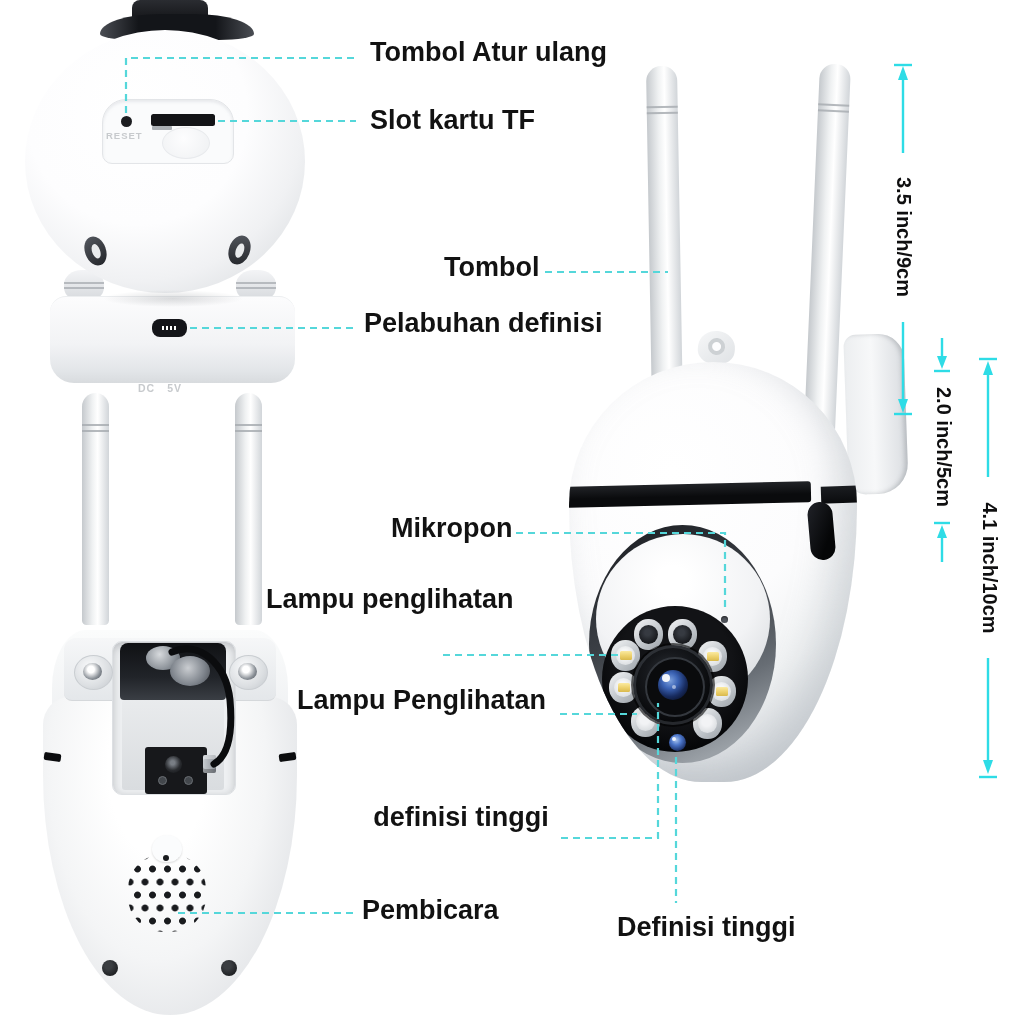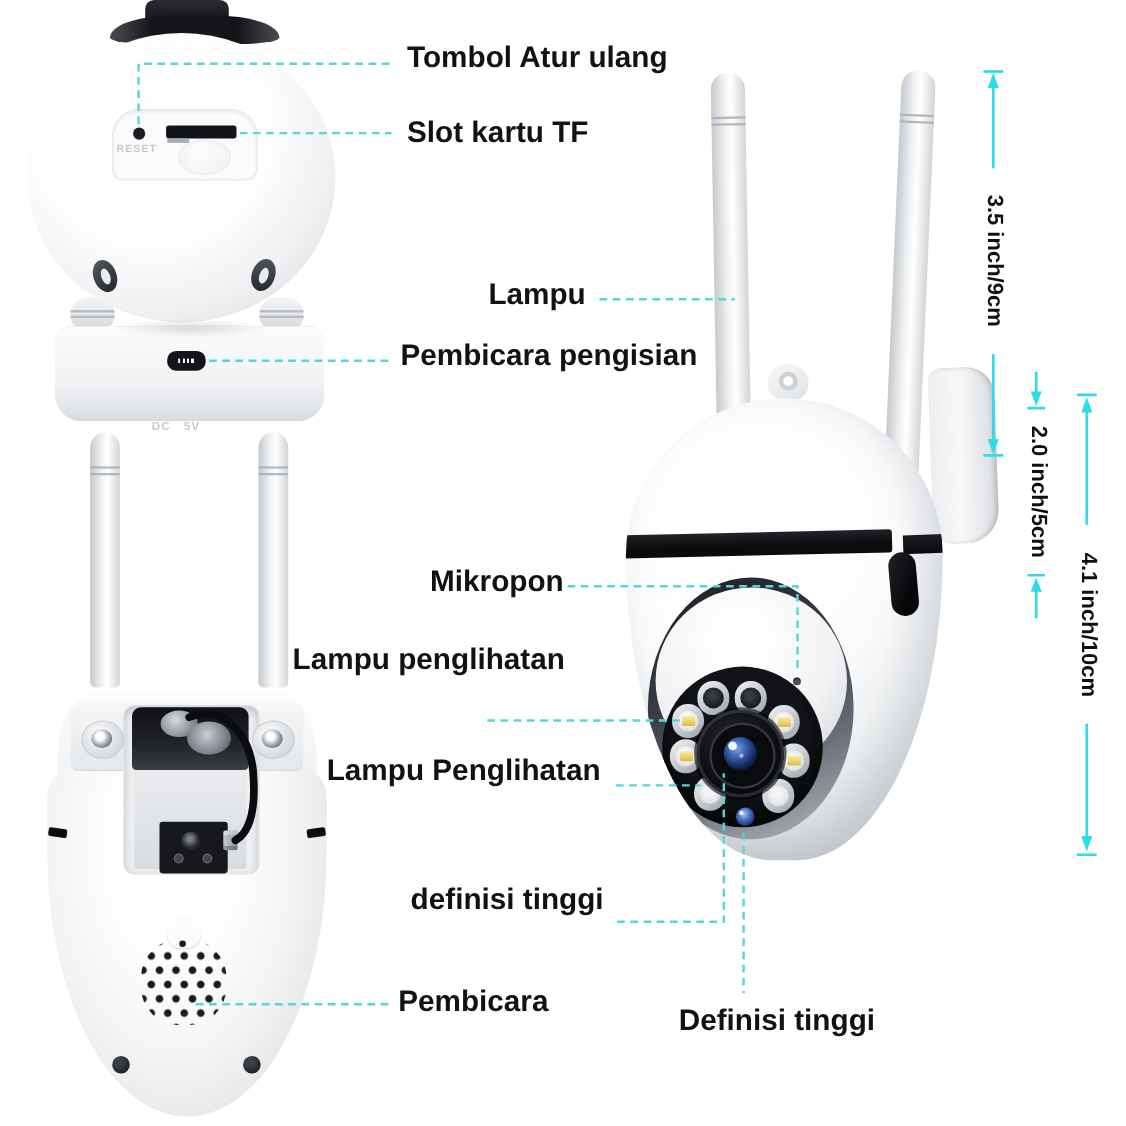--- a/index.html
+++ b/index.html
@@ -273,22 +273,22 @@
       <div class="abs c3-glint1"></div>
       <div class="abs c3-glint2"></div>
       <div class="abs c3-sensor"></div>
       <div class="abs c3-sensor-glint"></div>
       <div class="abs c3-michole"></div>
     </div>
   </div>
 
   <div class="lbl lblz" style="left:370px;top:103px;">Slot kartu TF</div>
   <div class="lbl lblz" style="left:370px;top:35px;">Tombol Atur ulang</div>
-  <div class="lbl lblz" style="left:444px;top:250px;">Lampu</div>
-  <div class="lbl lblz" style="left:364px;top:306px;">Pembicara pengisian</div>
+  <div class="lbl lblz" style="left:444px;top:250px;">Tombol</div>
+  <div class="lbl lblz" style="left:364px;top:306px;">Pelabuhan definisi</div>
   <div class="lbl lblz" style="left:391px;top:511px;">Mikropon</div>
   <div class="lbl lblz" style="left:266px;top:581px;line-height:37px;">
     <div>Lampu penglihatan</div>
   </div>
   <div class="lbl lblz" style="left:297px;top:680px;line-height:41px;">
     <div>Lampu Penglihatan</div>
   </div>
   <div class="lbl lblz" style="left:368px;top:800px;width:186px;line-height:35px;text-align:center;">
     <div>definisi tinggi</div>
   </div>

